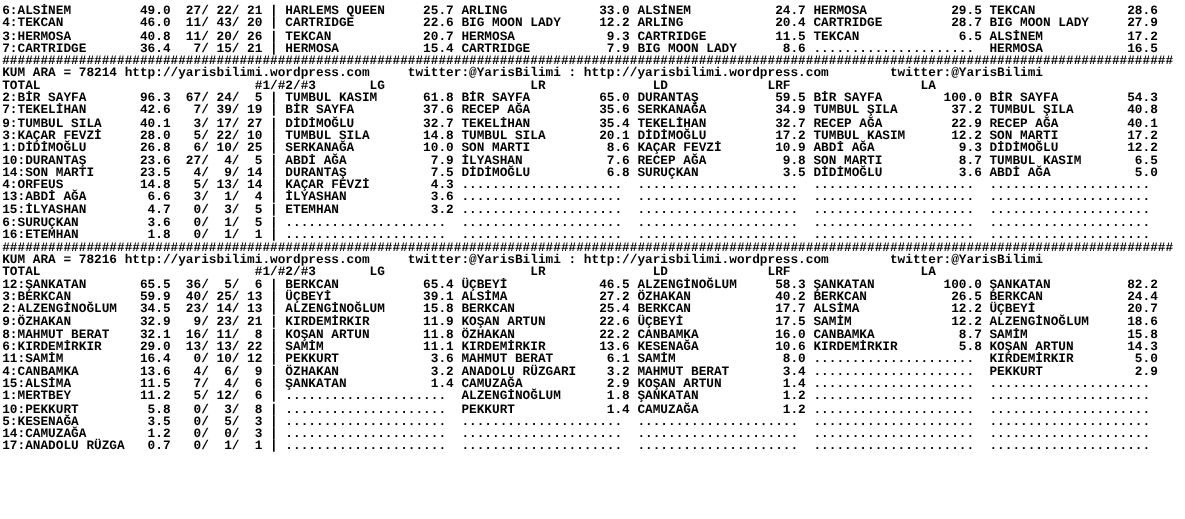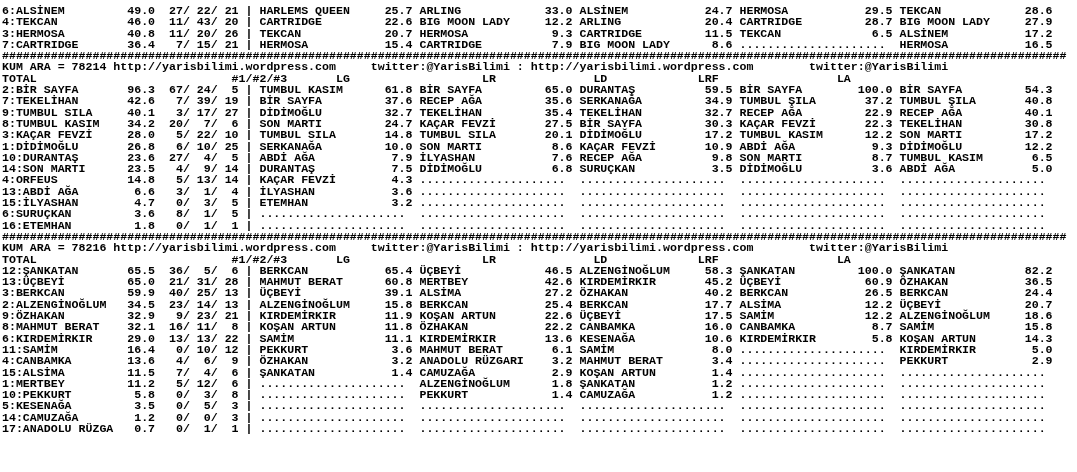--- a/index.html
+++ b/index.html
@@ -31,37 +31,35 @@
       <div class="line">3:HERMOSA         40.8  11/ 20/ 26 | TEKCAN            20.7 HERMOSA            9.3 CARTRIDGE         11.5 TEKCAN             6.5 ALSİNEM           17.2 </div>
       <div class="line">7:CARTRIDGE       36.4   7/ 15/ 21 | HERMOSA           15.4 CARTRIDGE          7.9 BIG MOON LADY      8.6 .....................  HERMOSA           16.5 </div>
     </div>
   <div>
       <div class="line">#########################################################################################################################################################</div>
       <div class="line">KUM ARA = 78214 http://yarisbilimi.wordpress.com     twitter:@YarisBilimi : http://yarisbilimi.wordpress.com        twitter:@YarisBilimi</div>
       <div class="line">TOTAL                            #1/#2/#3       LG                   LR              LD             LRF                 LA                              </div>
       <div class="line">2:BİR SAYFA       96.3  67/ 24/  5 | TUMBUL KASIM      61.8 BİR SAYFA         65.0 DURANTAŞ          59.5 BİR SAYFA        100.0 BİR SAYFA         54.3 </div>
       <div class="line">7:TEKELİHAN       42.6   7/ 39/ 19 | BİR SAYFA         37.6 RECEP AĞA         35.6 SERKANAĞA         34.9 TUMBUL ŞILA       37.2 TUMBUL ŞILA       40.8 </div>
       <div class="line">9:TUMBUL SILA     40.1   3/ 17/ 27 | DİDİMOĞLU         32.7 TEKELİHAN         35.4 TEKELİHAN         32.7 RECEP AĞA         22.9 RECEP AĞA         40.1 </div>
-      <div class="line">8:TUMBUL KASIM    34.2  20/  7/  6 | SON MARTI         24.7 KAÇAR FEVZİ       27.5 BİR SAYFA         30.3 KAÇAR FEVZİ       22.3 TEKELİHAN         30.8 </div>
       <div class="line">3:KAÇAR FEVZİ     28.0   5/ 22/ 10 | TUMBUL SILA       14.8 TUMBUL SILA       20.1 DİDİMOĞLU         17.2 TUMBUL KASIM      12.2 SON MARTI         17.2 </div>
       <div class="line">1:DİDİMOĞLU       26.8   6/ 10/ 25 | SERKANAĞA         10.0 SON MARTI          8.6 KAÇAR FEVZİ       10.9 ABDİ AĞA           9.3 DİDİMOĞLU         12.2 </div>
       <div class="line">10:DURANTAŞ       23.6  27/  4/  5 | ABDİ AĞA           7.9 İLYASHAN           7.6 RECEP AĞA          9.8 SON MARTI          8.7 TUMBUL KASIM       6.5 </div>
       <div class="line">14:SON MARTI      23.5   4/  9/ 14 | DURANTAŞ           7.5 DİDİMOĞLU          6.8 SURUÇKAN           3.5 DİDİMOĞLU          3.6 ABDİ AĞA           5.0 </div>
       <div class="line">4:ORFEUS          14.8   5/ 13/ 14 | KAÇAR FEVZİ        4.3 .....................  .....................  .....................  .....................  </div>
       <div class="line">13:ABDİ AĞA        6.6   3/  1/  4 | İLYASHAN           3.6 .....................  .....................  .....................  .....................  </div>
       <div class="line">15:İLYASHAN        4.7   0/  3/  5 | ETEMHAN            3.2 .....................  .....................  .....................  .....................  </div>
-      <div class="line">6:SURUÇKAN         3.6   8/  1/  5 | .....................  .....................  .....................  .....................  .....................  </div>
+      <div class="line">6:SURUÇKAN         3.6   0/  1/  5 | .....................  .....................  .....................  .....................  .....................  </div>
       <div class="line">16:ETEMHAN         1.8   0/  1/  1 | .....................  .....................  .....................  .....................  .....................  </div>
     </div>
   <div>
       <div class="line">#########################################################################################################################################################</div>
       <div class="line">KUM ARA = 78216 http://yarisbilimi.wordpress.com     twitter:@YarisBilimi : http://yarisbilimi.wordpress.com        twitter:@YarisBilimi</div>
       <div class="line">TOTAL                            #1/#2/#3       LG                   LR              LD             LRF                 LA                              </div>
       <div class="line">12:ŞANKATAN       65.5  36/  5/  6 | BERKCAN           65.4 ÜÇBEYİ            46.5 ALZENGİNOĞLUM     58.3 ŞANKATAN         100.0 ŞANKATAN          82.2 </div>
-      <div class="line">13:ÜÇBEYİ         65.0  21/ 31/ 28 | MAHMUT BERAT      60.8 MERTBEY           42.6 KIRDEMİRKIR       45.2 ÜÇBEYİ            60.9 ÖZHAKAN           36.5 </div>
       <div class="line">3:BERKCAN         59.9  40/ 25/ 13 | ÜÇBEYİ            39.1 ALSİMA            27.2 ÖZHAKAN           40.2 BERKCAN           26.5 BERKCAN           24.4 </div>
       <div class="line">2:ALZENGİNOĞLUM   34.5  23/ 14/ 13 | ALZENGİNOĞLUM     15.8 BERKCAN           25.4 BERKCAN           17.7 ALSİMA            12.2 ÜÇBEYİ            20.7 </div>
       <div class="line">9:ÖZHAKAN         32.9   9/ 23/ 21 | KIRDEMİRKIR       11.9 KOŞAN ARTUN       22.6 ÜÇBEYİ            17.5 SAMİM             12.2 ALZENGİNOĞLUM     18.6 </div>
       <div class="line">8:MAHMUT BERAT    32.1  16/ 11/  8 | KOŞAN ARTUN       11.8 ÖZHAKAN           22.2 CANBAMKA          16.0 CANBAMKA           8.7 SAMİM             15.8 </div>
       <div class="line">6:KIRDEMİRKIR     29.0  13/ 13/ 22 | SAMİM             11.1 KIRDEMİRKIR       13.6 KESENAĞA          10.6 KIRDEMİRKIR        5.8 KOŞAN ARTUN       14.3 </div>
       <div class="line">11:SAMİM          16.4   0/ 10/ 12 | PEKKURT            3.6 MAHMUT BERAT       6.1 SAMİM              8.0 .....................  KIRDEMİRKIR        5.0 </div>
       <div class="line">4:CANBAMKA        13.6   4/  6/  9 | ÖZHAKAN            3.2 ANADOLU RÜZGARI    3.2 MAHMUT BERAT       3.4 .....................  PEKKURT            2.9 </div>
       <div class="line">15:ALSİMA         11.5   7/  4/  6 | ŞANKATAN           1.4 CAMUZAĞA           2.9 KOŞAN ARTUN        1.4 .....................  .....................  </div>
       <div class="line">1:MERTBEY         11.2   5/ 12/  6 | .....................  ALZENGİNOĞLUM      1.8 ŞANKATAN           1.2 .....................  .....................  </div>
       <div class="line">10:PEKKURT         5.8   0/  3/  8 | .....................  PEKKURT            1.4 CAMUZAĞA           1.2 .....................  .....................  </div>

